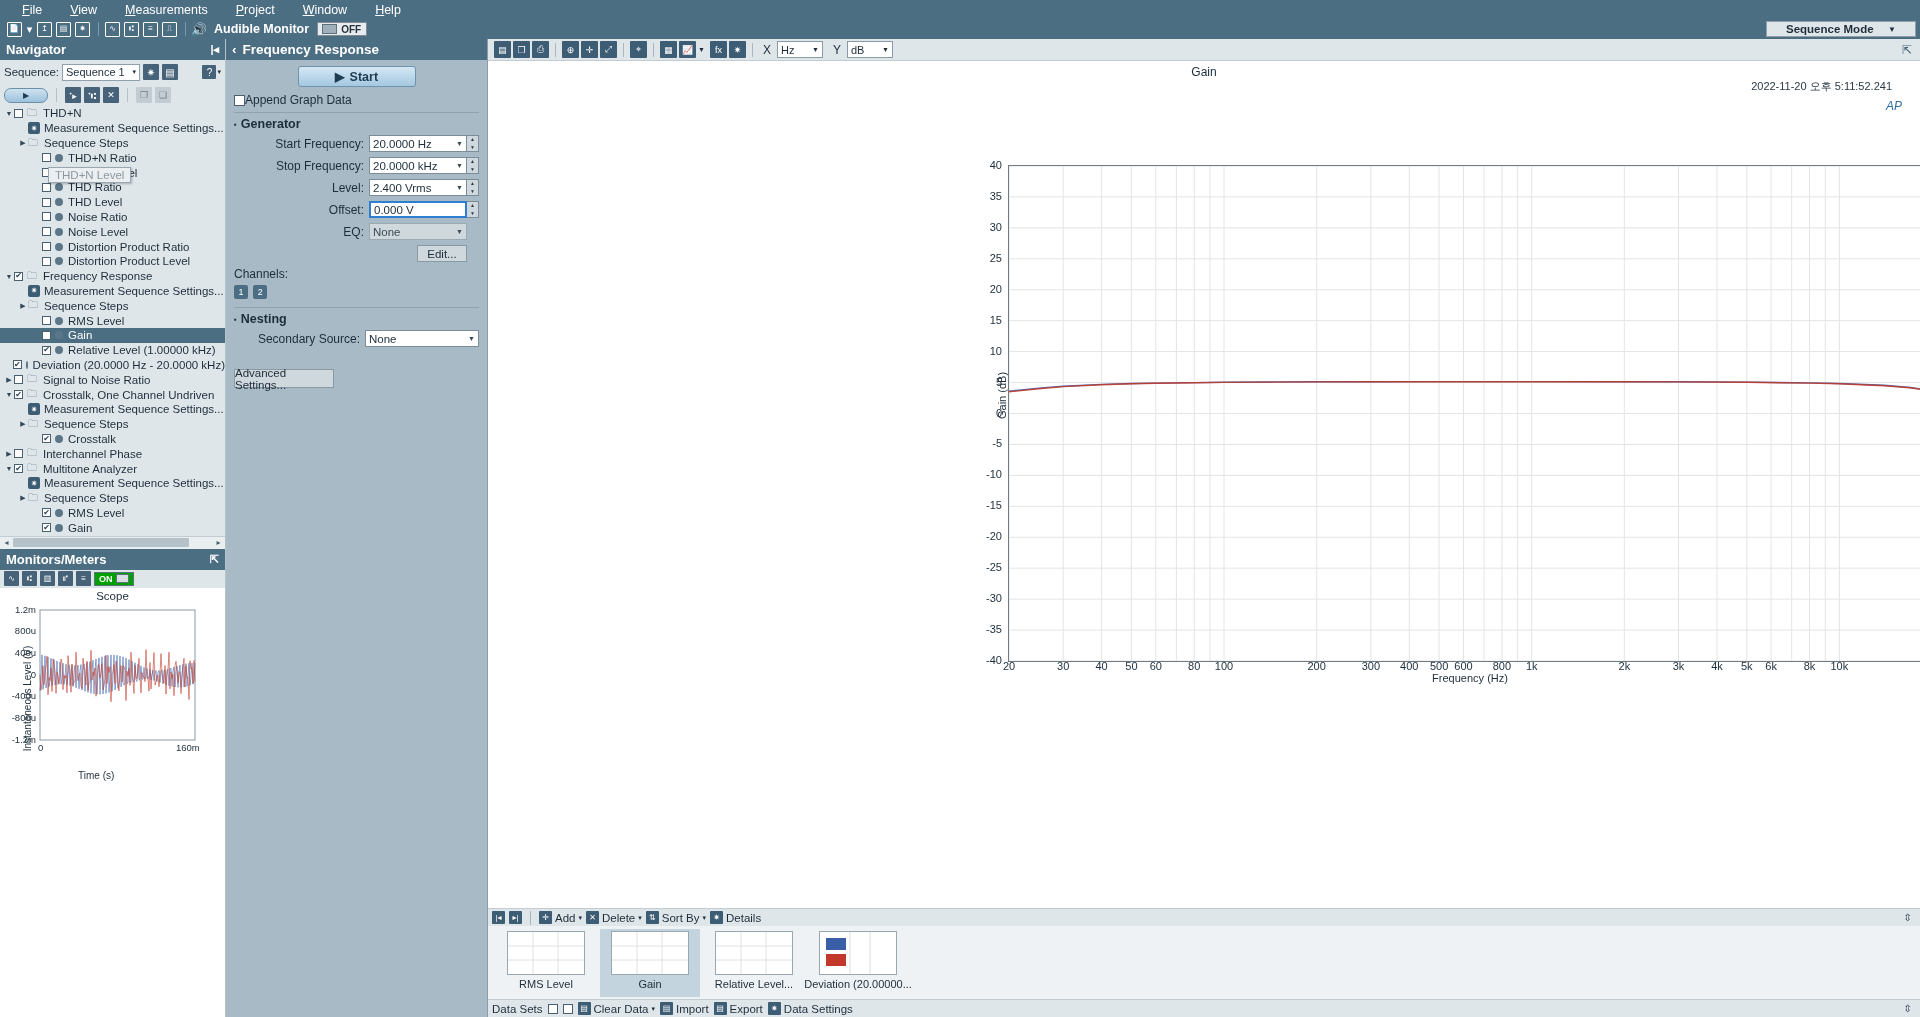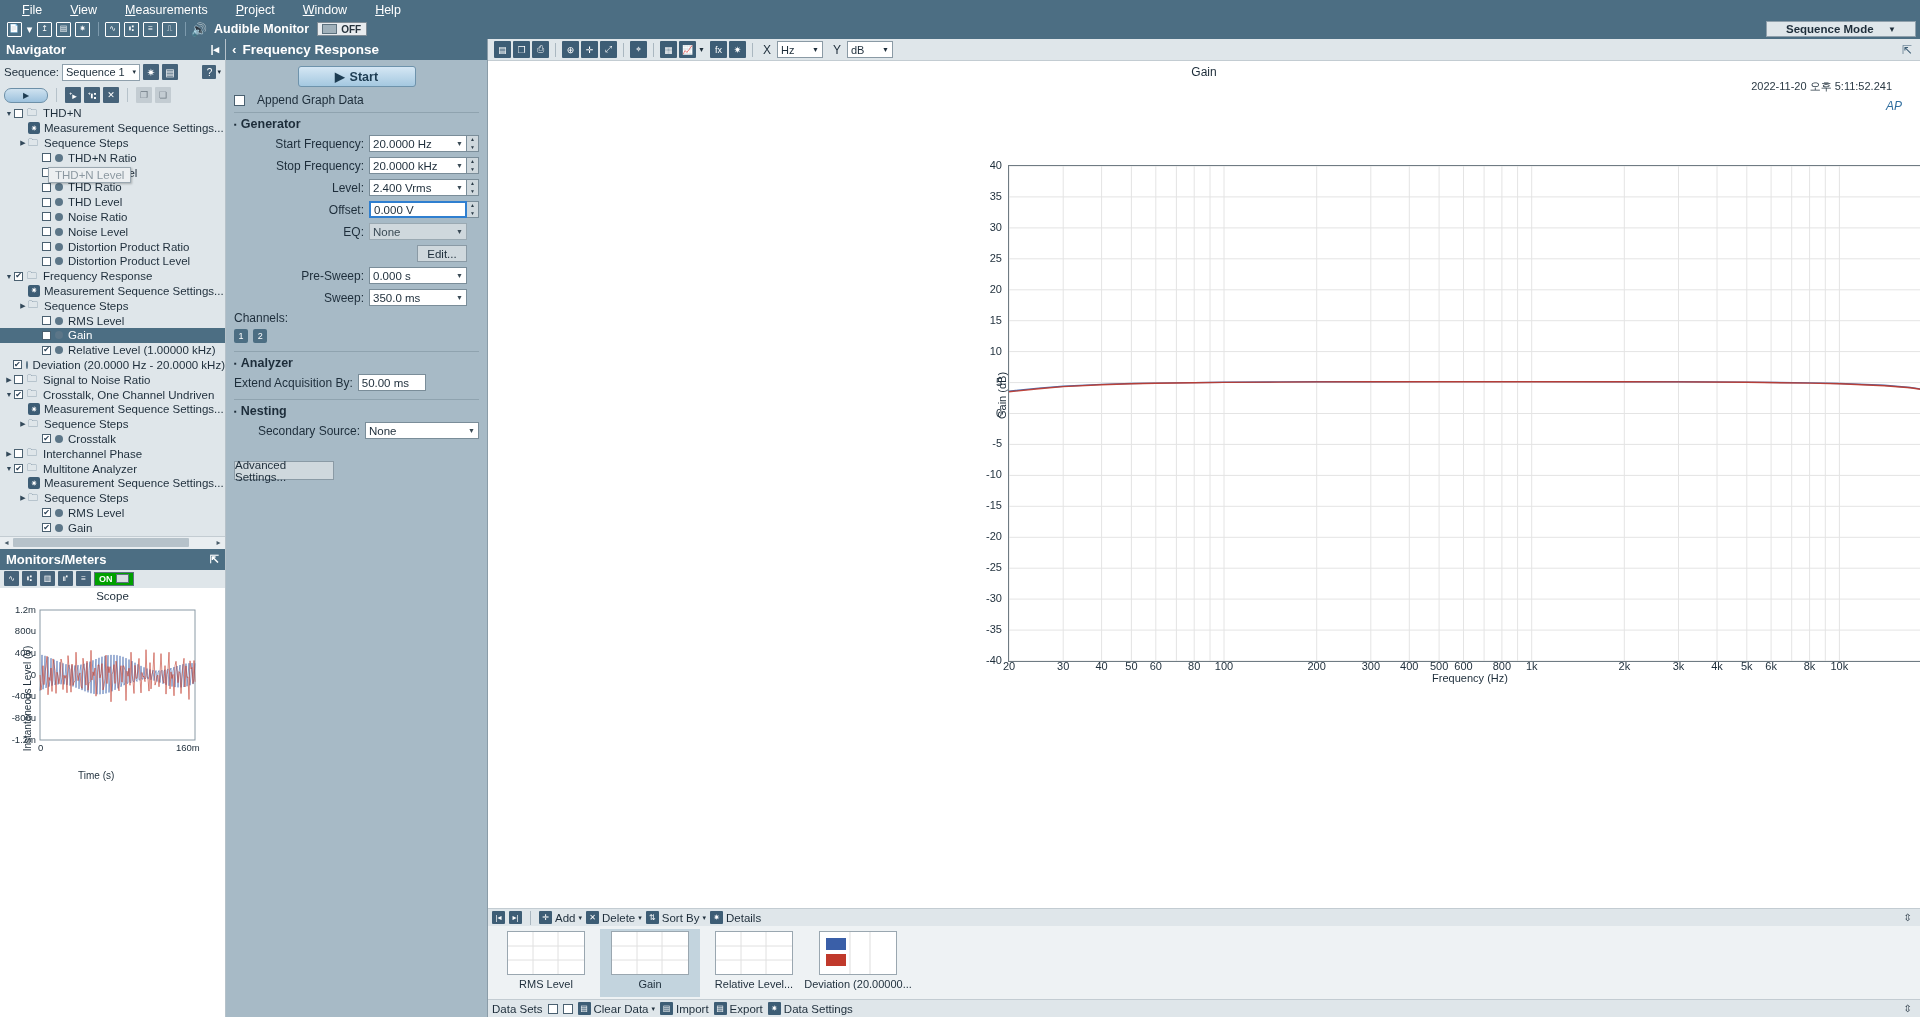--- a/index.html
+++ b/index.html
@@ -107,21 +107,21 @@
   
   #setcol { width: 262px; background: #a7bac6; display: flex; flex-direction: column;
             border-right: 1px solid #8a9ca8; }
   #settitle { height: 21px; background: #4c6e83; color: #fff; font-weight: bold; font-size: 13.5px;
               display: flex; align-items: center; padding: 0 6px; gap: 6px; }
   #setbody { flex: 1; padding: 6px 8px 0 8px; overflow: hidden; position: relative; }
   #startbtn { width: 118px; height: 21px; margin: 0 auto 6px auto;
               background: linear-gradient(#d5e7f4,#a4c8e0); border: 1px solid #6e93ac;
               border-radius: 3px; display: flex; align-items: center; justify-content: center;
               gap: 5px; font-weight: bold; font-size: 12.5px; color: #1d3c52; }
-  .chkrow { display: flex; align-items: center; gap: 12px; font-size: 12px; margin-bottom: 5px; }
+  .chkrow { display: flex; align-items: center; gap: 0; font-size: 12px; margin-bottom: 5px; }
   .chkbox { width: 11px; height: 11px; background: #fff; border: 1px solid #4a6070; }
   .sec { border-top: 1px solid #8fa3af; padding-top: 4px; margin-top: 2px; }
   .sechdr { font-weight: bold; font-size: 12.5px; margin-bottom: 4px; }
   .sechdr:before { content: "\25AA"; font-size: 8px; margin-right: 4px; vertical-align: middle; }
   .frow { display: flex; align-items: center; justify-content: flex-end; margin-bottom: 5px;
           font-size: 12px; }
   .frow .flbl { text-align: right; margin-right: 5px; white-space: nowrap; }
   .fin { width: 98px; height: 17px; background: #fff; border: 1px solid #7a8d99;
          font-size: 11.5px; display: flex; align-items: center; padding: 0 3px;
          justify-content: space-between; }
@@ -587,52 +587,25 @@
                 <span>None</span>
                 <span class="cv">▼</span>
               </div>
               <div style="width: 12px;"></div>
             </div>
           </div>
         <div class="frow">
           <div class="ebtn">Edit...</div>
           <div style="width:12px"></div>
         </div>
-        <div id="sweep-fields">
-            <div class="frow">
-              <span class="flbl">Pre-Sweep:</span>
-              <div class="fin">
-                <span>0.000 s</span>
-                <span class="cv">▼</span>
-              </div>
-              <div style="width: 12px;"></div>
-            </div>
-            <div class="frow">
-              <span class="flbl">Sweep:</span>
-              <div class="fin">
-                <span>350.0 ms</span>
-                <span class="cv">▼</span>
-              </div>
-              <div style="width: 12px;"></div>
-            </div>
-          </div>
         <div id="chanrow">
           <div>Channels:</div>
           <div style="margin-top:3px">
             <span class="chanbtn">1</span>
             <span class="chanbtn">2</span>
-          </div>
-        </div>
-      </div>
-      <div class="sec" style="margin-top:8px">
-        <div class="sechdr">Analyzer</div>
-        <div class="frow" style="justify-content:flex-start">
-          <span class="flbl">Extend Acquisition By:</span>
-          <div class="fin" style="width:68px">
-            <span>50.00 ms</span>
           </div>
         </div>
       </div>
       <div class="sec" style="margin-top:8px">
         <div class="sechdr">Nesting</div>
         <div class="frow">
           <span class="flbl">Secondary Source:</span>
           <div class="fin" style="width:114px">
             <span>None</span>
             <span class="cv">▼</span>

